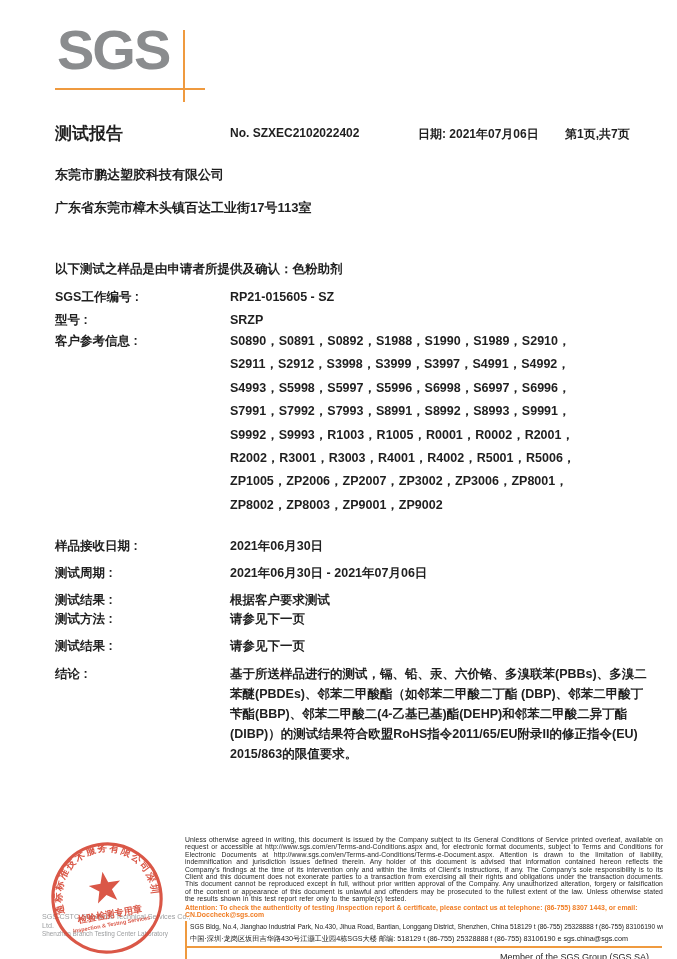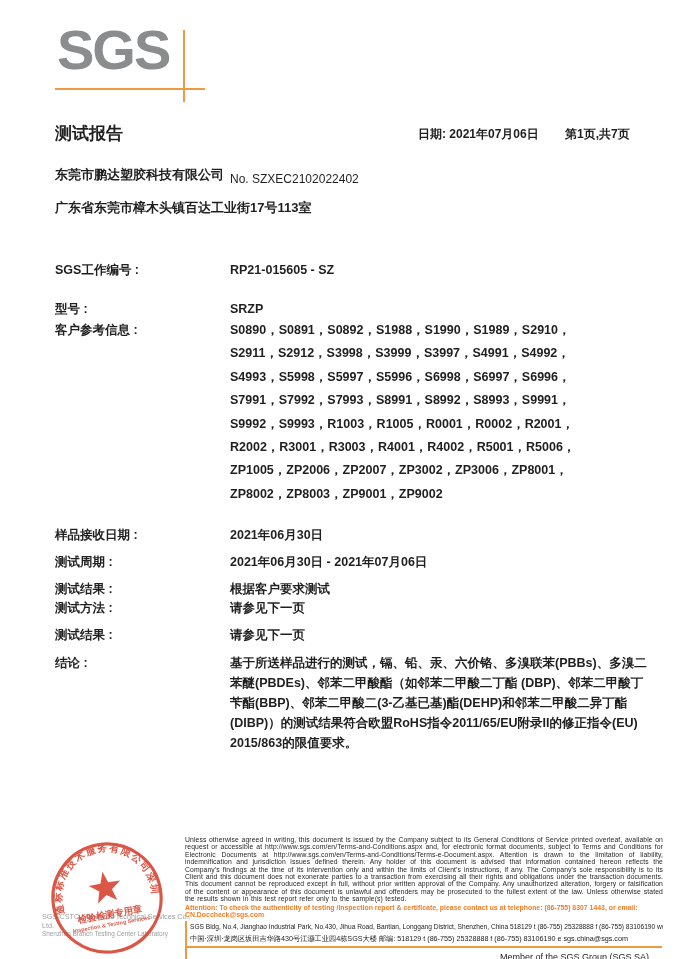--- a/index.html
+++ b/index.html
@@ -16,32 +16,32 @@
   .logo-text {
     position:absolute; left:2px; top:-4px;
     font-size:56px; font-weight:bold; letter-spacing:-2px;
     color:#8a8c8e; line-height:1;
   }
   .logo-hline { position:absolute; left:0; top:62px; width:150px; height:2px; background:#ef9a3f; }
   .logo-vline { position:absolute; left:128px; top:4px; width:2px; height:72px; background:#ef9a3f; }
   
   .header-row { position:absolute; left:55px; top:122px; width:585px; height:22px; }
   .header-row .title { position:absolute; left:0; top:0; font-size:17px; font-weight:bold;text-align:right; }
-  .header-row .no   { position:absolute; left:175px; top:4px; font-size:12px; font-weight:normal;margin-top:46px; }
+  .header-row .no   { position:absolute; left:175px; top:4px; font-size:12px; font-weight:bold; }
   .header-row .date { position:absolute; left:363px; top:4px; font-size:12px; font-weight:bold; }
   .header-row .pg   { position:absolute; left:510px; top:4px; font-size:12px; font-weight:bold; }
   
   .body-block { position:absolute; left:55px; top:166px; width:592px; }
   .applicant-name   { font-size:13px; font-weight:bold; margin-bottom:15px; }
   .applicant-addr   { font-size:13px; font-weight:bold; margin-bottom:44px; }
   .sample-statement { font-size:12.5px; font-weight:bold; margin-bottom:10px; }
   .irow { display:flex; align-items:flex-start; font-size:12.5px; font-weight:bold; line-height:18px; }
   .irow .lbl { flex:0 0 175px; }
   .irow .val { flex:1; }
-  .mb5 { margin-bottom:21px;justify-content:flex-end; } .mb9 { margin-bottom:9px; } .mb1 { margin-bottom:1px; } .mb4 { margin-bottom:20px; }
+  .mb5 { margin-bottom:5px;justify-content:flex-end; } .mb9 { margin-bottom:9px; } .mb1 { margin-bottom:1px; } .mb4 { margin-bottom:20px; }
   .ref-line { line-height:23.4px; }
   .conclusion-val { line-height:20px; max-width:418px; }
   
   .footer { position:absolute; left:0; top:833px; width:677px; height:126px; font-weight:normal; }
   .company-gray { position:absolute; left:42px; top:80px; width:160px; color:#9c9ea0; }
   .company-gray .l1 { font-size:7.2px; line-height:8.5px; }
   .company-gray .l2 { font-size:6.4px; line-height:8px; }
   .stamp { position:absolute; left:48px; top:6px; width:118px; height:118px; opacity:.88; transform:rotate(-10deg); }
   .footer-right { position:absolute; left:185px; top:3px; width:478px; }
   .disclaimer {
@@ -71,20 +71,21 @@
     <span class="title">测试报告</span>
     <span class="no">No. SZXEC2102022402</span>
     <span class="date">日期: 2021年07月06日</span>
     <span class="pg">第1页,共7页</span>
   </div>
 
   <div class="body-block">
     <div class="applicant-name">东莞市鹏达塑胶科技有限公司</div>
     <div class="applicant-addr">广东省东莞市樟木头镇百达工业街17号113室</div>
 
+    <div class="sample-statement">以下测试之样品是由申请者所提供及确认：色粉助剂</div>
 
     <div class="irow mb5">
       <div class="lbl">SGS工作编号 :</div>
       <div class="val">RP21-015605 - SZ</div>
     </div>
 
     <div class="irow mb1">
       <div class="lbl">型号 :</div>
       <div class="val">SRZP</div>
     </div>
@@ -123,21 +124,21 @@
       <div class="val">请参见下一页</div>
     </div>
 
     <div class="irow mb9">
       <div class="lbl">测试结果 :</div>
       <div class="val">请参见下一页</div>
     </div>
 
     <div class="irow">
       <div class="lbl" style="line-height:20px">结论 :</div>
-      <div class="val conclusion-val">基于所送样品进行的测试，镉、铅、汞、六价铬、多溴联苯(PBBs)、多溴二苯醚(PBDEs)、邻苯二甲酸酯（如邻苯二甲酸二丁酯 (DBP)、邻苯二甲酸丁苄酯(BBP)、邻苯二甲酸二(3-乙基已基)酯(DEHP)和邻苯二甲酸二异丁酯(DIBP)）的测试结果符合欧盟RoHS指令2011/65/EU附录II的修正指令(EU) 2015/863的限值要求。</div>
+      <div class="val conclusion-val">基于所送样品进行的测试，镉、铅、汞、六价铬、多溴联苯(PBBs)、多溴二苯醚(PBDEs)、邻苯二甲酸酯（如邻苯二甲酸二丁酯 (DBP)、邻苯二甲酸丁苄酯(BBP)、邻苯二甲酸二(4-乙基已基)酯(DEHP)和邻苯二甲酸二异丁酯(DIBP)）的测试结果符合欧盟RoHS指令2011/65/EU附录II的修正指令(EU) 2015/863的限值要求。</div>
     </div>
   </div>
 
   <div class="footer">
 
     <div class="company-gray">
       <div class="l1">SGS-CSTC Standards Technical Services Co., Ltd.</div>
       <div class="l2">Shenzhen Branch Testing Center Laboratory</div>
     </div>
 

